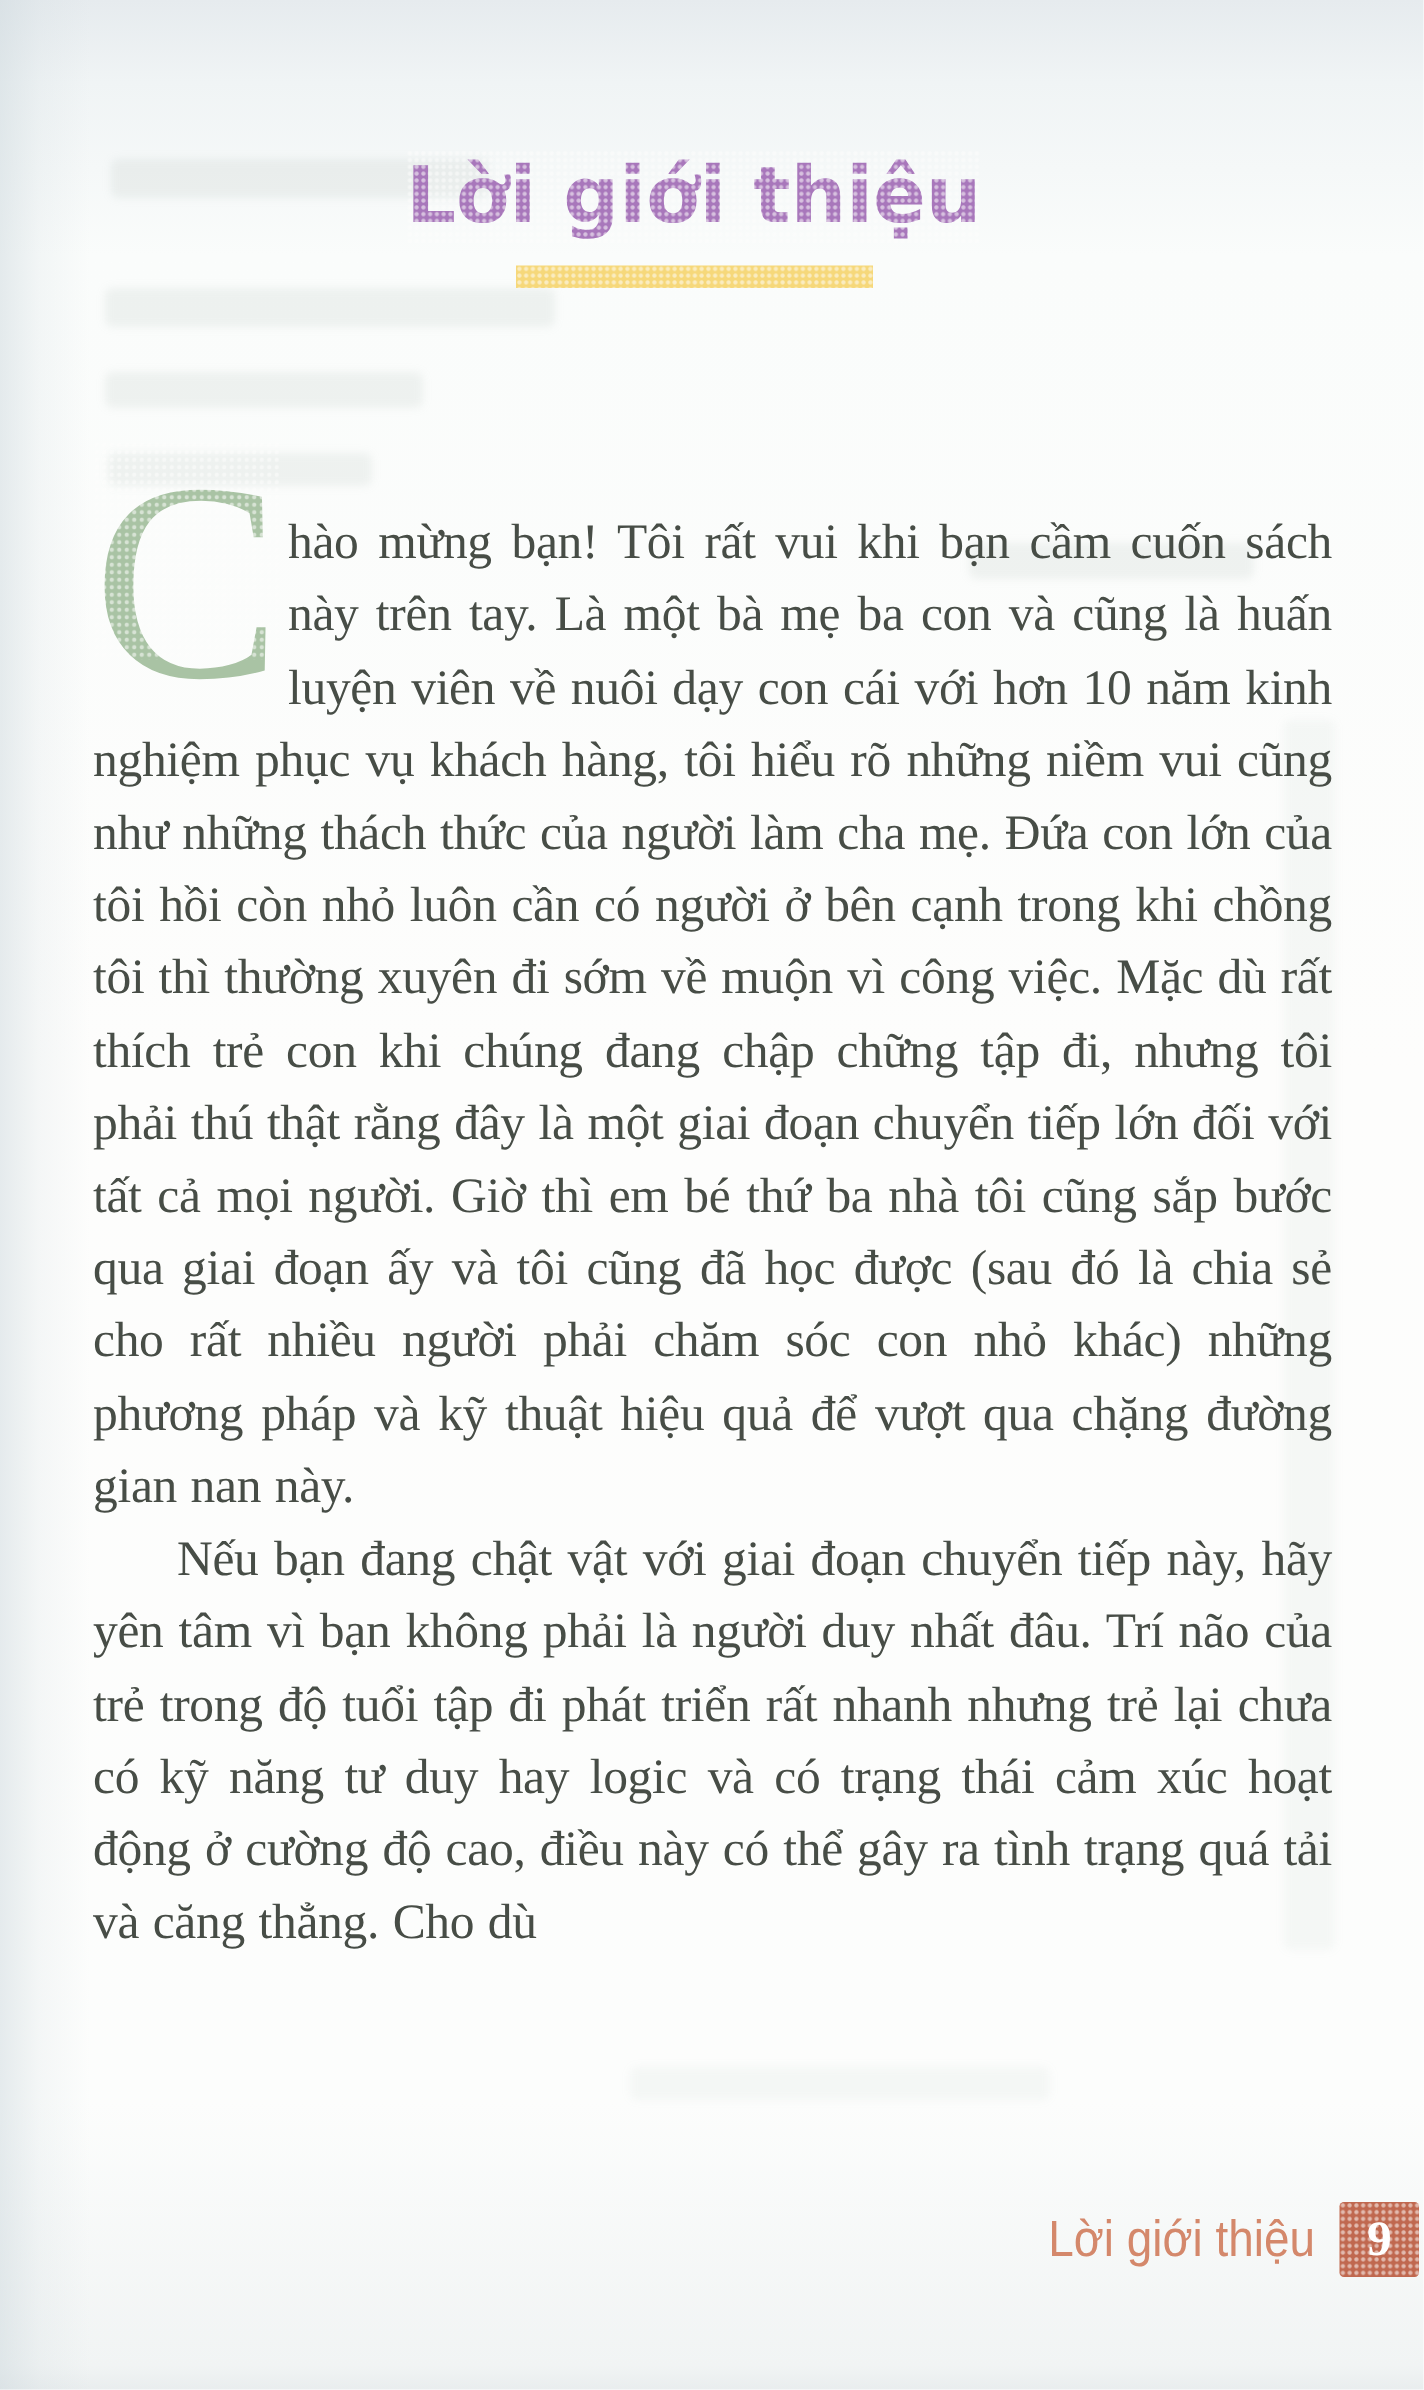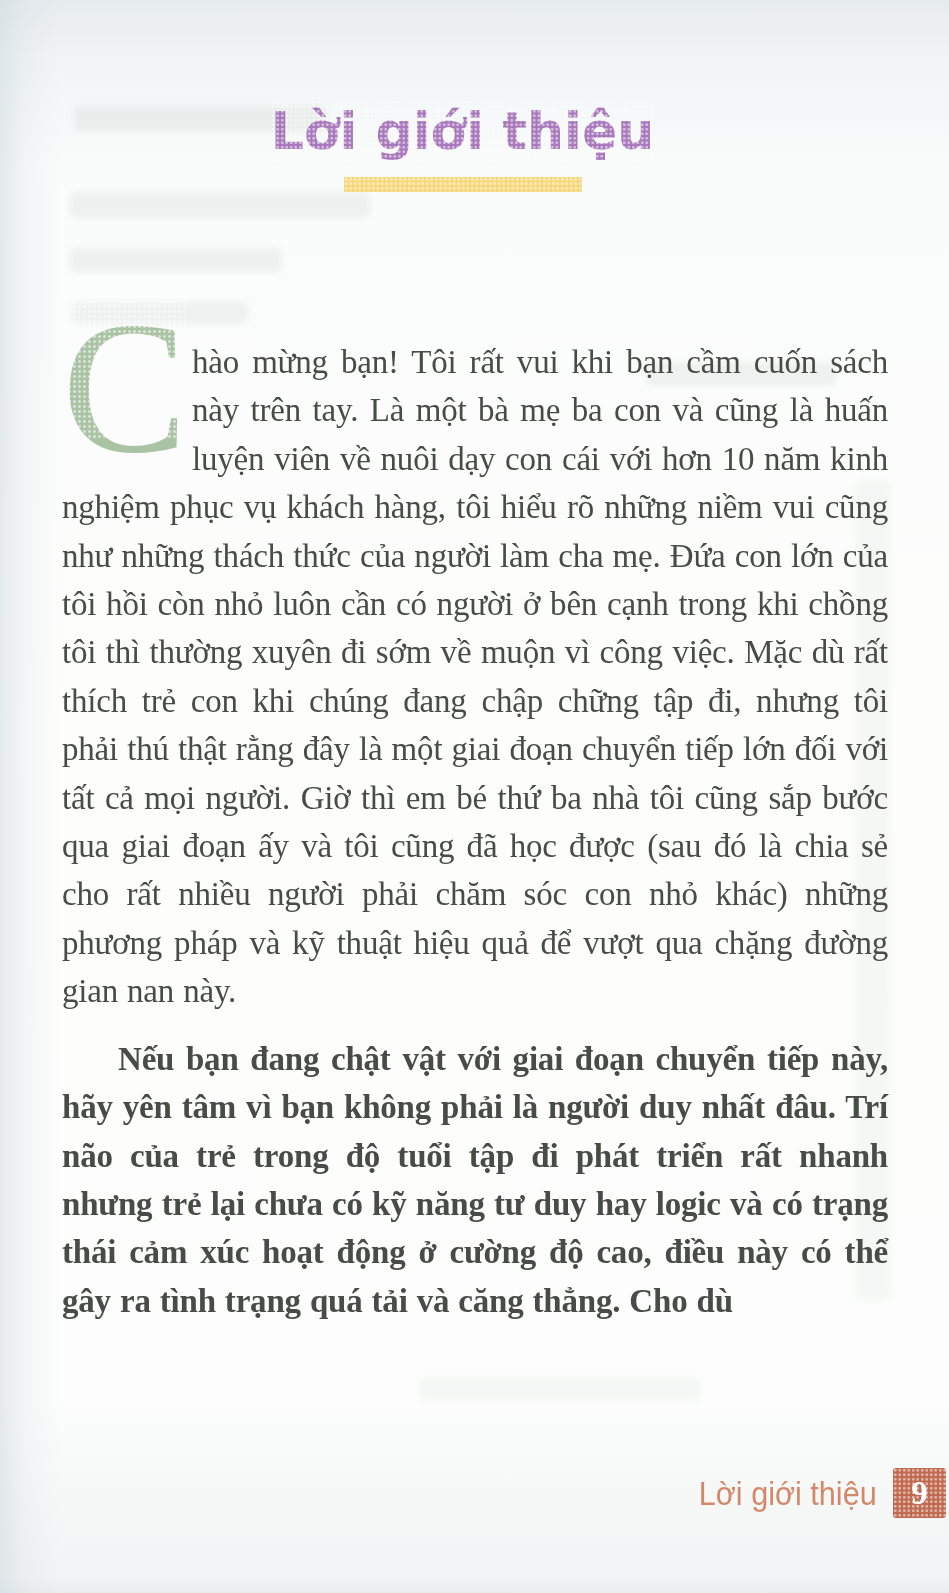--- a/index.html
+++ b/index.html
@@ -84,21 +84,21 @@
     float: left;
     width: 124px;
     height: 146px;
     margin: -44px 6px 0 0;
     font-family: "Liberation Serif", serif;
     font-size: 188px;
     line-height: 188px;
     color: var(--drop-cap-green);
   }
   .dropcap::after { background-size: 5px 5px; }
-  p.para-2 { margin-top: 19px; text-indent: 56px; font-weight: bold; }
+  p.para-2 { text-indent: 56px; }
 
   footer.page-footer {
     position: absolute;
     top: 1468px;
     left: 0;
     right: 3px;
     height: 50px;
     display: flex;
     justify-content: flex-end;
     align-items: center;

